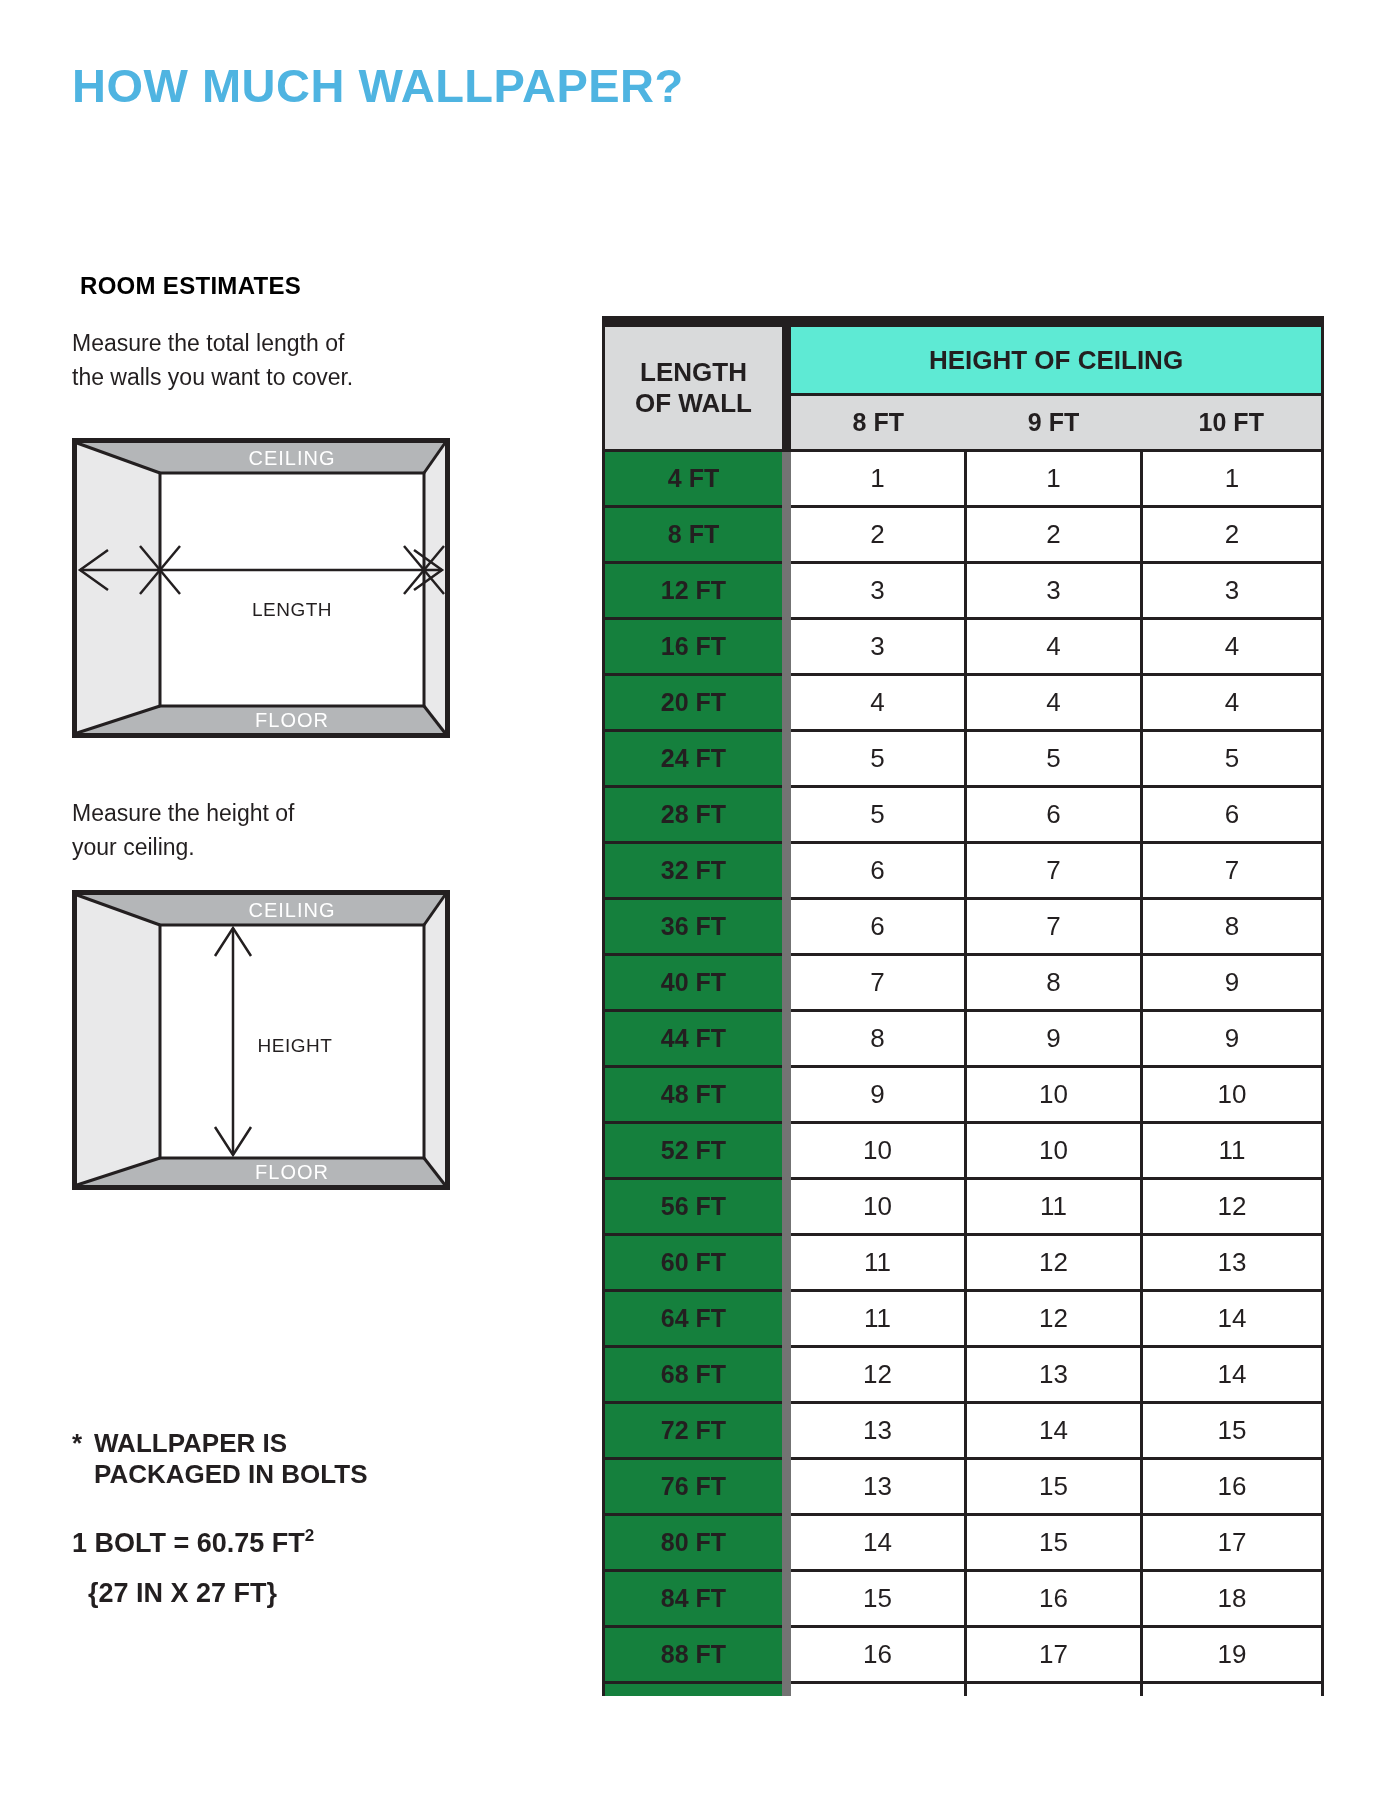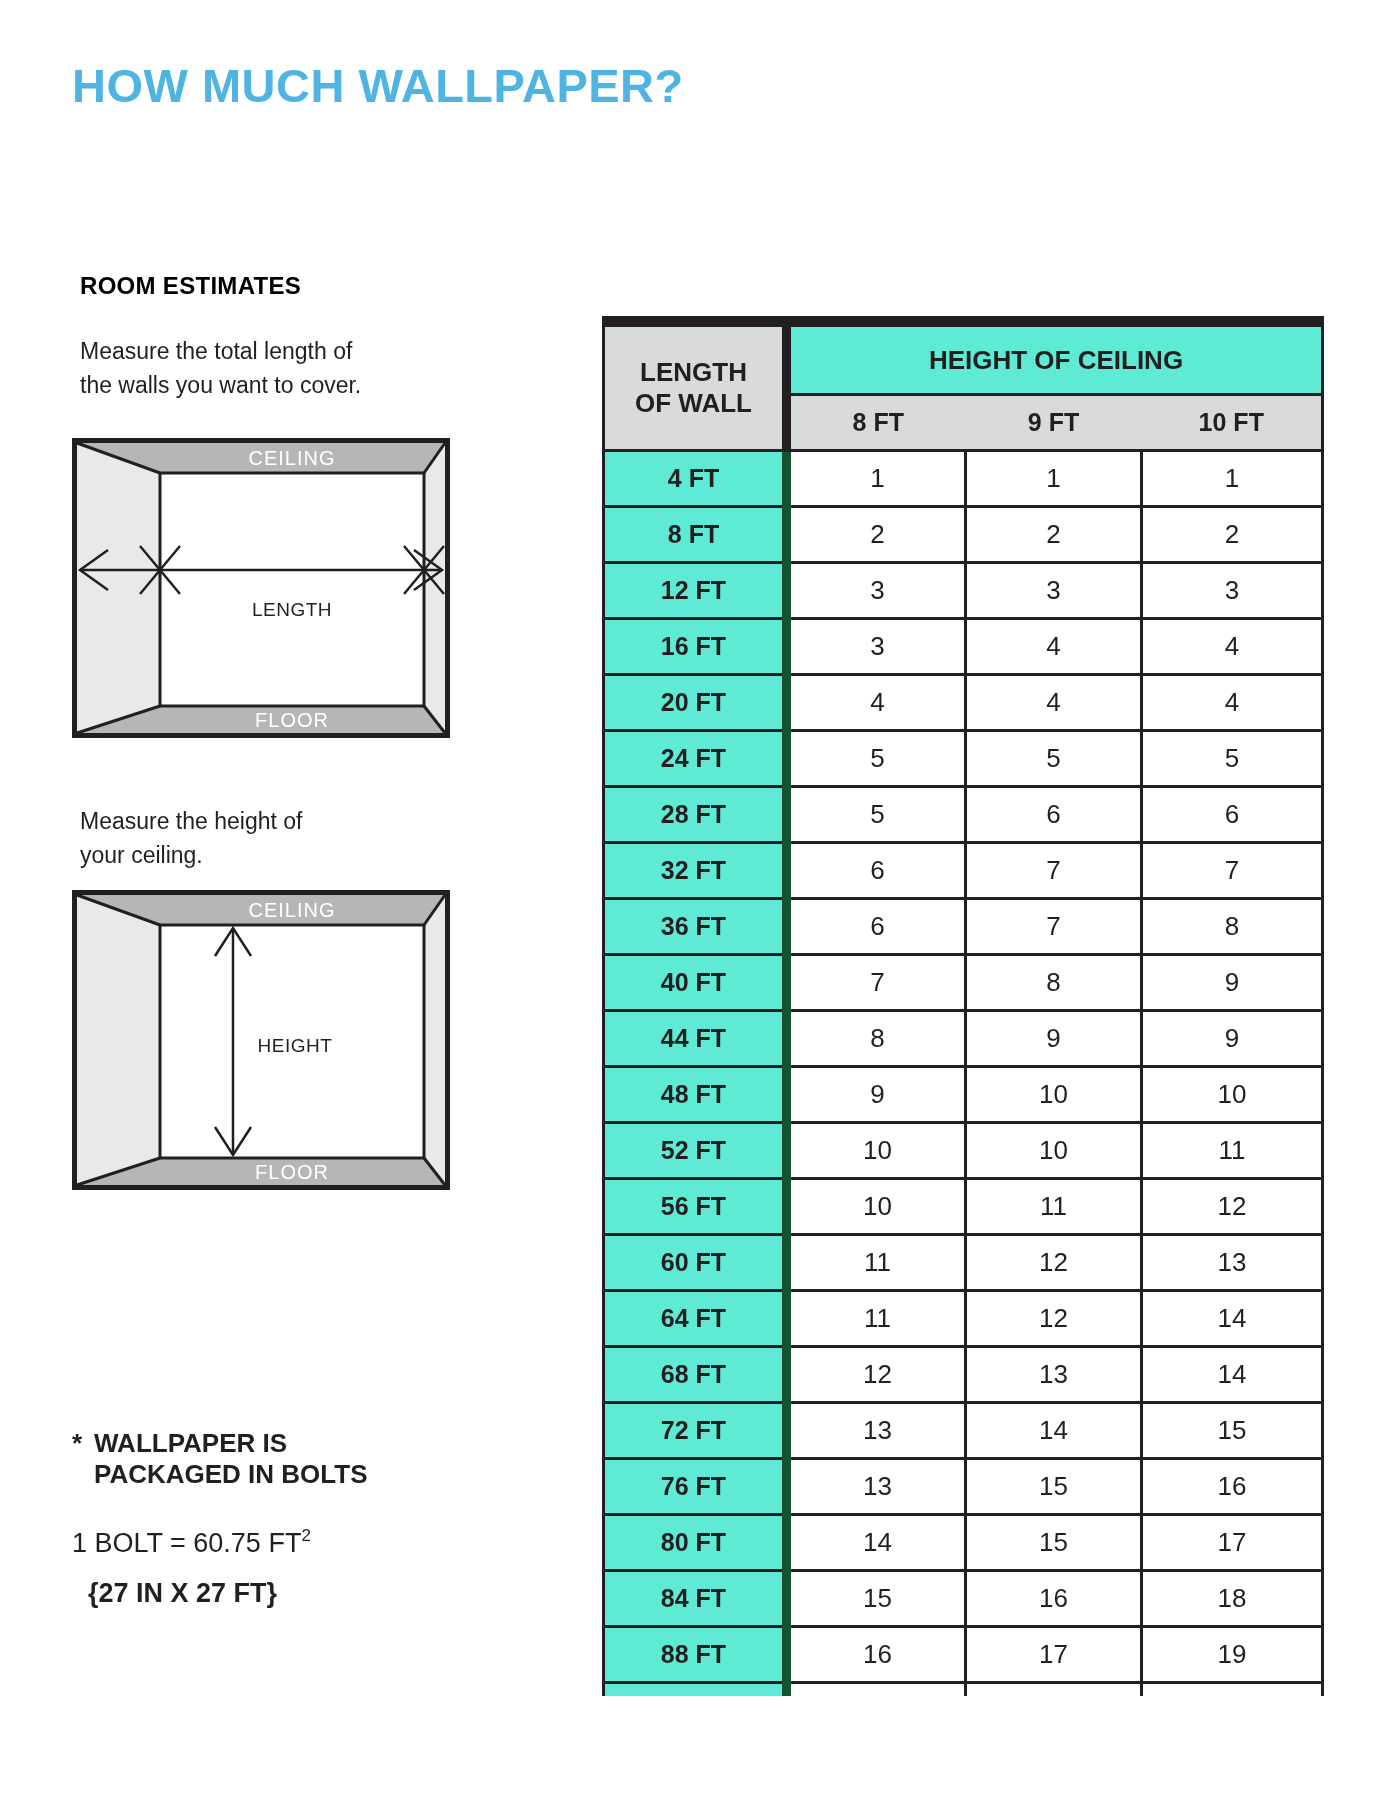--- a/index.html
+++ b/index.html
@@ -13,41 +13,41 @@
     position:absolute; left:72px; top:58px; margin:0;
     font-size:47px; font-weight:bold; color:#4fb4e1; letter-spacing:0.5px;
   }
   .section-heading {
     position:absolute; margin:8px;
     font-size:24px; font-weight:bold; color:#000000; letter-spacing:0.3px;
   }
   #room-estimates-heading { left:72px; top:264px; }
   #table-heading { left:602px; top:264px; width:719px; text-align:center; }
   .para {
-    position:absolute; left:72px; margin:8px;
+    position:absolute; left:72px; margin:0;
     font-size:23px; line-height:34px; color:#231f20;
   }
   #para1 { top:326px; }
   #para2 { top:796px; }
   #para3 { top:1232px; }
   .diagram { position:absolute; left:72px; }
   #diagram-length { top:438px; }
   #diagram-height { top:890px; }
   svg text { font-family:"Liberation Sans","DejaVu Sans",sans-serif; }
   .band-label { fill:#ffffff; font-size:20px; letter-spacing:1px; }
   .dim-label  { fill:#231f20; font-size:19px; letter-spacing:0.5px; }
 
   .footnote {
     position:absolute; left:72px; top:1428px;
     display:flex; font-size:26px; font-weight:bold; line-height:31px;
   }
   .footnote .star { width:22px; }
   .bolt-eq {
     position:absolute; left:72px; top:1527px; margin:0;
-    font-size:27px; font-weight:normal;
+    font-size:27px; font-weight:bold;
   }
   .bolt-eq sup { font-size:17px; position:relative; top:-1px; }
   .bolt-dims {
     position:absolute; left:72px; top:1562px; margin:16px;
     font-size:27px; font-weight:bold;
   }
 
   .table-wrap { position:absolute; left:602px; top:316px; }
   table.bolts {
     border-collapse:collapse; table-layout:fixed; width:719px;
@@ -58,21 +58,21 @@
   th.corner {
     background:#d9dadb; border-right:9px solid #231f20 !important;
     font-size:26px; font-weight:bold; line-height:31px;
   }
   th.span-h { background:#5eead4; font-size:26px; font-weight:bold; }
   tr.hrow1 { height:73px; }
   tr.hrow2 { height:56px; }
   tr.hrow2 th { background:#d9dadb; border-left:0; border-right:0; font-size:25px; font-weight:bold; }
   tbody tr { height:56px; }
   tbody th.row-label {
-    background:#5eead4; border-right:9px solid #14532d;
+    background:#15803d; border-right:9px solid #737373;
     font-size:25px; font-weight:bold;
   }
   tbody td { background:#ffffff; font-size:26px; font-weight:normal; }
   .stub { width:186px; height:16px; background:#d9dadb; }
 </style>
 </head>
 <body>
 
 <div class="page">
 

